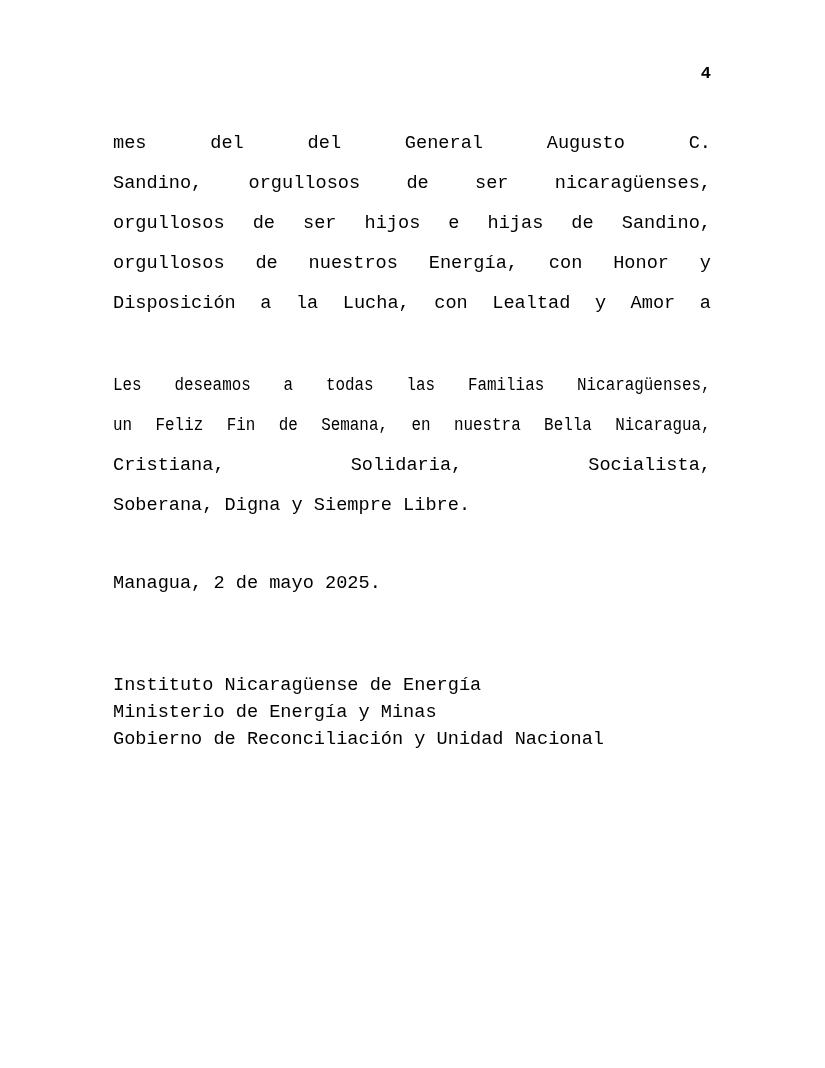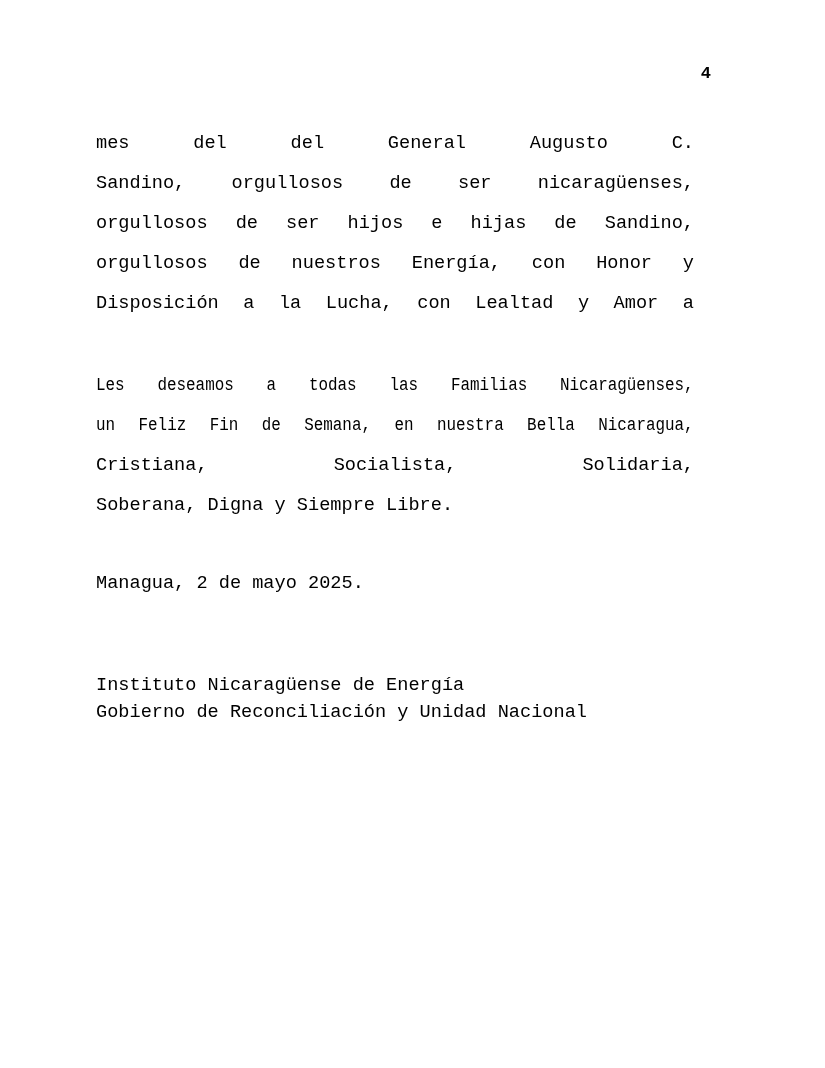--- a/index.html
+++ b/index.html
@@ -35,21 +35,21 @@
     text-align: right;
     font-weight: bold;
     font-size: 17px;
     line-height: 20px;
     letter-spacing: 0px;
   }
 
   
   .text-column {
     position: absolute;
-    left: 96px;
+    left: 113px;
     top: 124px;
     width: 598px;
   }
 
   .para {
     margin: 0;
     padding: 0;
   }
 
   
@@ -191,32 +191,33 @@
         <span>de</span>
         <span>Semana,</span>
         <span>en</span>
         <span>nuestra</span>
         <span>Bella</span>
         <span>Nicaragua,</span>
       </div>
 
       <div class="jline">
         <span>Cristiana,</span>
+        <span>Solidaria,</span>
         <span>Socialista,</span>
-        <span>Solidaria,</span>
       </div>
 
       <div class="line">Soberana, Digna y Siempre Libre.</div>
     </div>
 
     <div class="gap-date"></div>
 
     <div class="date-line">Managua, 2 de mayo 2025.</div>
 
     <div class="gap-sign"></div>
 
     <div class="signature">
       <div class="sig-line">Instituto Nicaragüense de Energía</div>
+      <div class="sig-line">Ministerio de Energía y Minas</div>
       <div class="sig-line">Gobierno de Reconciliación y Unidad Nacional</div>
     </div>
 
   </div>
 </div>
 
 </body></html>

